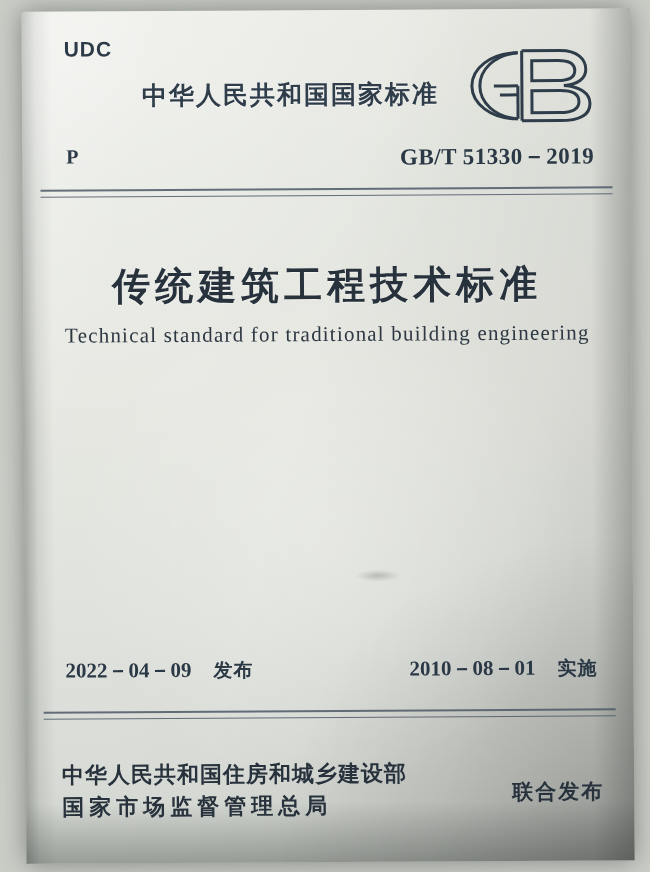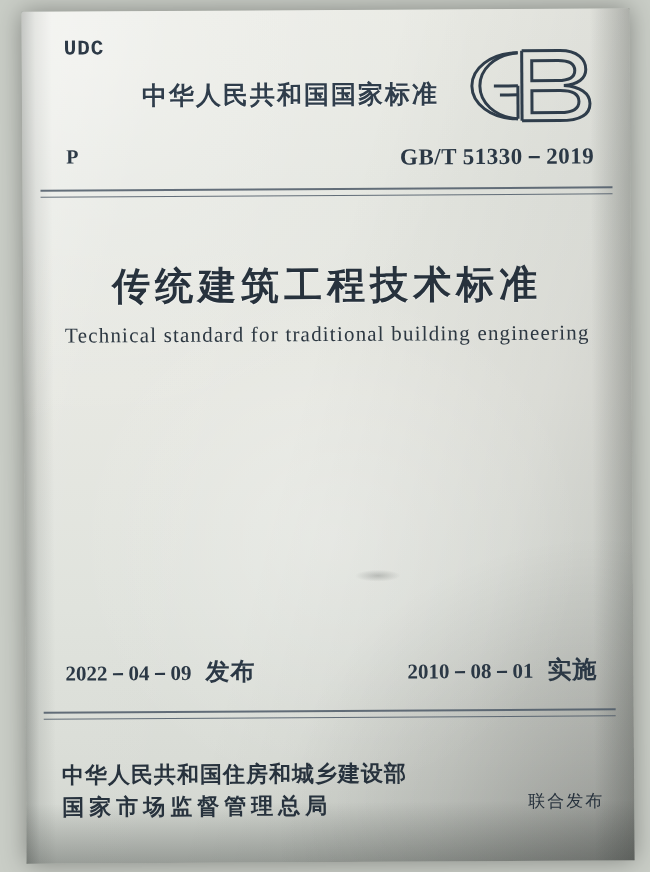--- a/index.html
+++ b/index.html
@@ -74,21 +74,21 @@
   .rule-top    { top: 178px; }
   .rule-mid    { top: 185px; height: 1px; }
   .rule-lower  { top: 700px; }
   .rule-lower2 { top: 707px; height: 1px; }
 
   
   .udc {
     position: absolute;
     left: 42px;
     top: 26px;
-    font-family: Liberation Mono, monospace;
+    font-family: Liberation Sans, sans-serif;
     font-weight: bold;
     font-size: 21px;
     letter-spacing: 1px;
     color: #2d3a47;
   }
   .pmark {
     position: absolute;
     left: 44px;
     top: 134px;
     font-family: "Liberation Serif", serif;
@@ -161,23 +161,24 @@
     justify-content: space-between;
     align-items: baseline;
     font-family: "Liberation Serif", serif;
     font-weight: bold;
     font-size: 21px;
     color: #2b3845;
   }
   .date-group { display: flex; align-items: baseline; gap: 14px; }
   .date-group .word {
     font-family: "DejaVu Sans", sans-serif;
-    font-size: 24px;
+    font-size: 19px;
     font-weight: 600;
     letter-spacing: 1px;
+    margin-left: 8px;
   }
 
   
   .issuers {
     position: absolute;
     left: 36px;
     right: 30px;
     top: 748px;
     display: flex;
     align-items: center;
@@ -187,26 +188,26 @@
     font-family: "DejaVu Sans", sans-serif;
     font-size: 22px;
     font-weight: 700;
     color: #27323d;
     line-height: 1.45;
     letter-spacing: 1px;
   }
   .issuer-lines .l2 { letter-spacing: 5px; }
   .joint {
     font-family: "DejaVu Sans", sans-serif;
-    font-size: 17px;
-    font-weight: 400;
+    font-size: 21px;
+    font-weight: 700;
     color: #27323d;
     letter-spacing: 2px;
     align-self: flex-end;
-    margin-bottom: 8px;
+    margin-bottom: 15px;
     white-space: nowrap;
   }
 
   
   .smudge {
     position: absolute;
     left: 330px;
     top: 560px;
     width: 46px;
     height: 12px;

